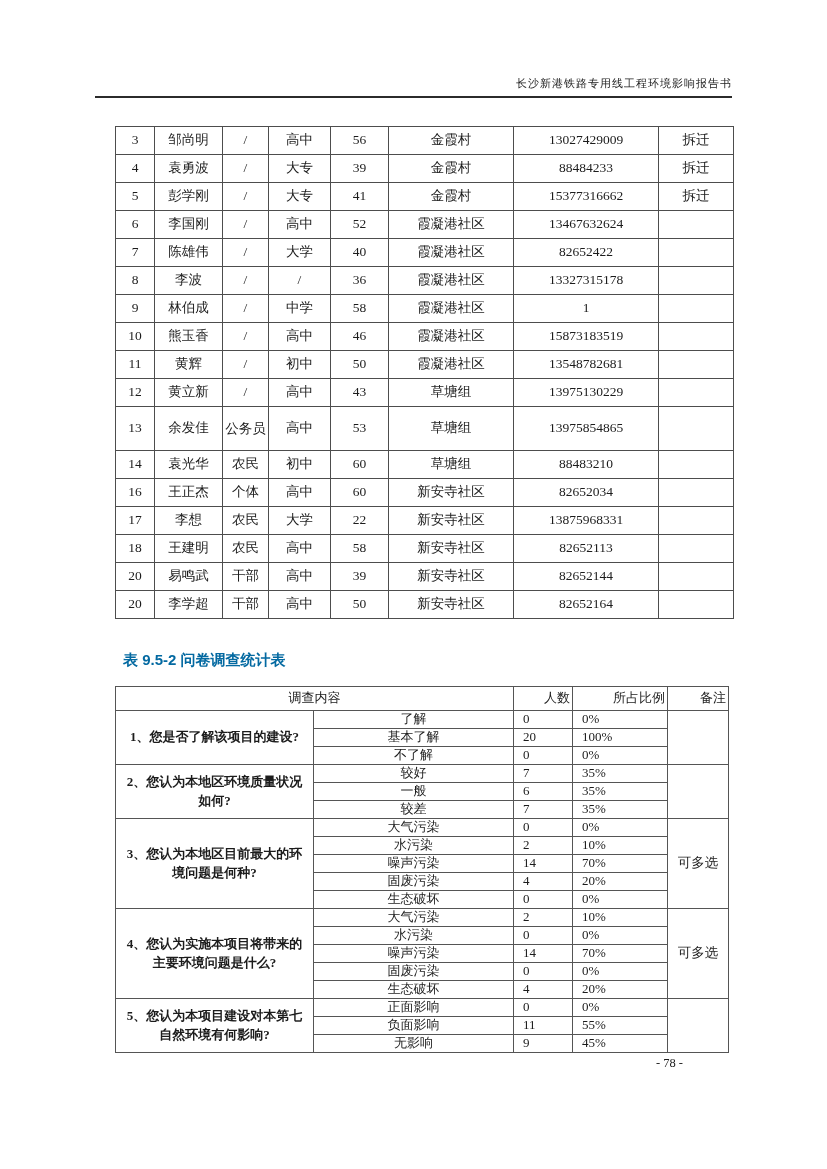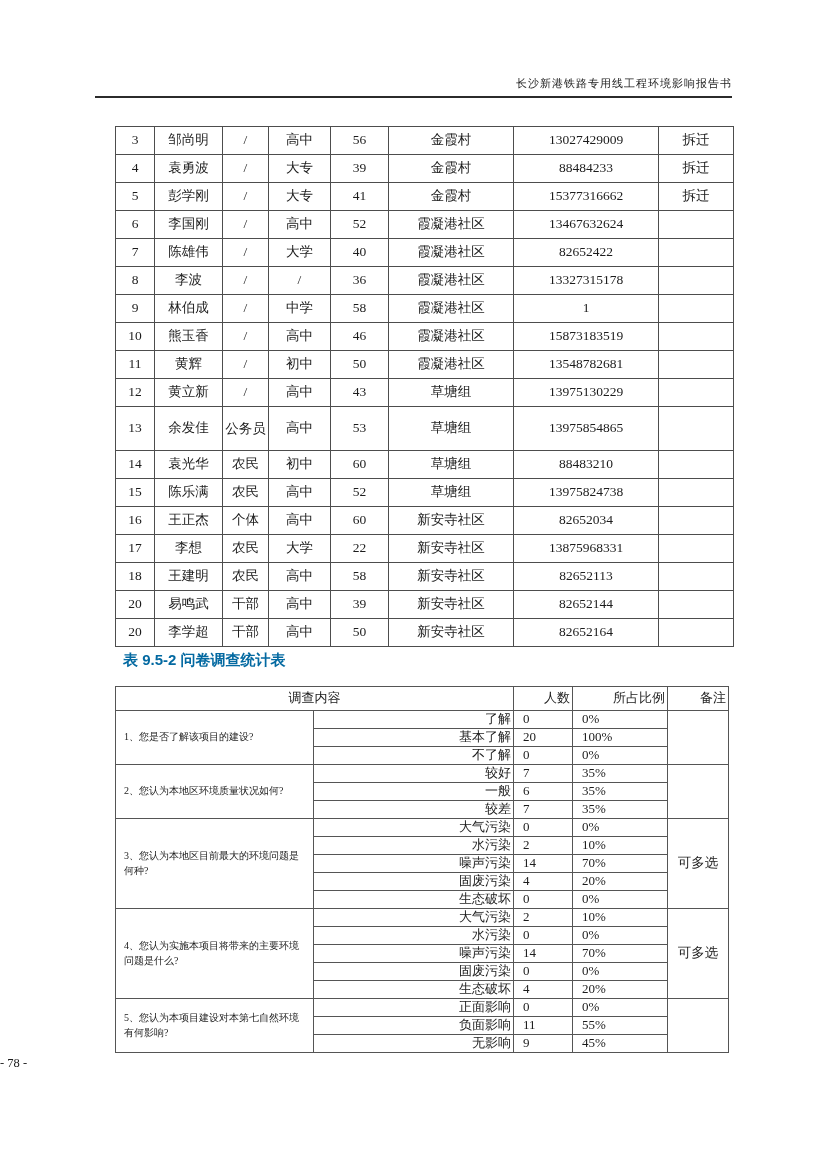--- a/index.html
+++ b/index.html
@@ -41,30 +41,30 @@
     font-size:13px;
   }
   .survey-table td{
     border:1px solid #555;vertical-align:middle;
     height:17px;padding:0 2px;line-height:1.1;overflow:hidden;
   }
   .survey-table .header-row td{height:23px;margin-top:29px;}
   .survey-table .hc{text-align:center;}
   .survey-table .hn,.survey-table .hp,.survey-table .hr{text-align:right;padding-left:9px;}
   .survey-table .qcell{
-    text-align:left;font-size:10px;line-height:1.45;padding:0 8px;
-  }
-  .survey-table .optcell{text-align:right;}
+    text-align:center;font-size:13px;line-height:1.45;padding:0 8px;font-weight:bold;
+  }
+  .survey-table .optcell{text-align:center;}
   .survey-table .numcell{text-align:left;padding-left:9px;}
   .survey-table .pctcell{text-align:left;padding-left:9px;}
   .survey-table .remarkcell{text-align:center;font-size:13.5px;font-family:Liberation Serif, serif;}
   
   .page-footer{
     position:absolute;top:1056px;left:0;width:683px;
-    text-align:left;font-size:12.5px;color:#1c1c1c;
+    text-align:right;font-size:12.5px;color:#1c1c1c;
   }
 </style>
 </head>
 <body>
 
 <div class="doc-header">长沙新港铁路专用线工程环境影响报告书</div>
 <div class="header-rule"></div>
 
 <table class="respondent-table">
   <colgroup>
@@ -189,30 +189,20 @@
         <td></td>
       </tr>
       <tr>
         <td>14</td>
         <td>袁光华</td>
         <td>农民</td>
         <td>初中</td>
         <td>60</td>
         <td>草塘组</td>
         <td>88483210</td>
-        <td></td>
-      </tr>
-      <tr>
-        <td>15</td>
-        <td>陈乐满</td>
-        <td>农民</td>
-        <td>高中</td>
-        <td>52</td>
-        <td>草塘组</td>
-        <td>13975824738</td>
         <td></td>
       </tr>
       <tr>
         <td>16</td>
         <td>王正杰</td>
         <td>个体</td>
         <td>高中</td>
         <td>60</td>
         <td>新安寺社区</td>
         <td>82652034</td>

